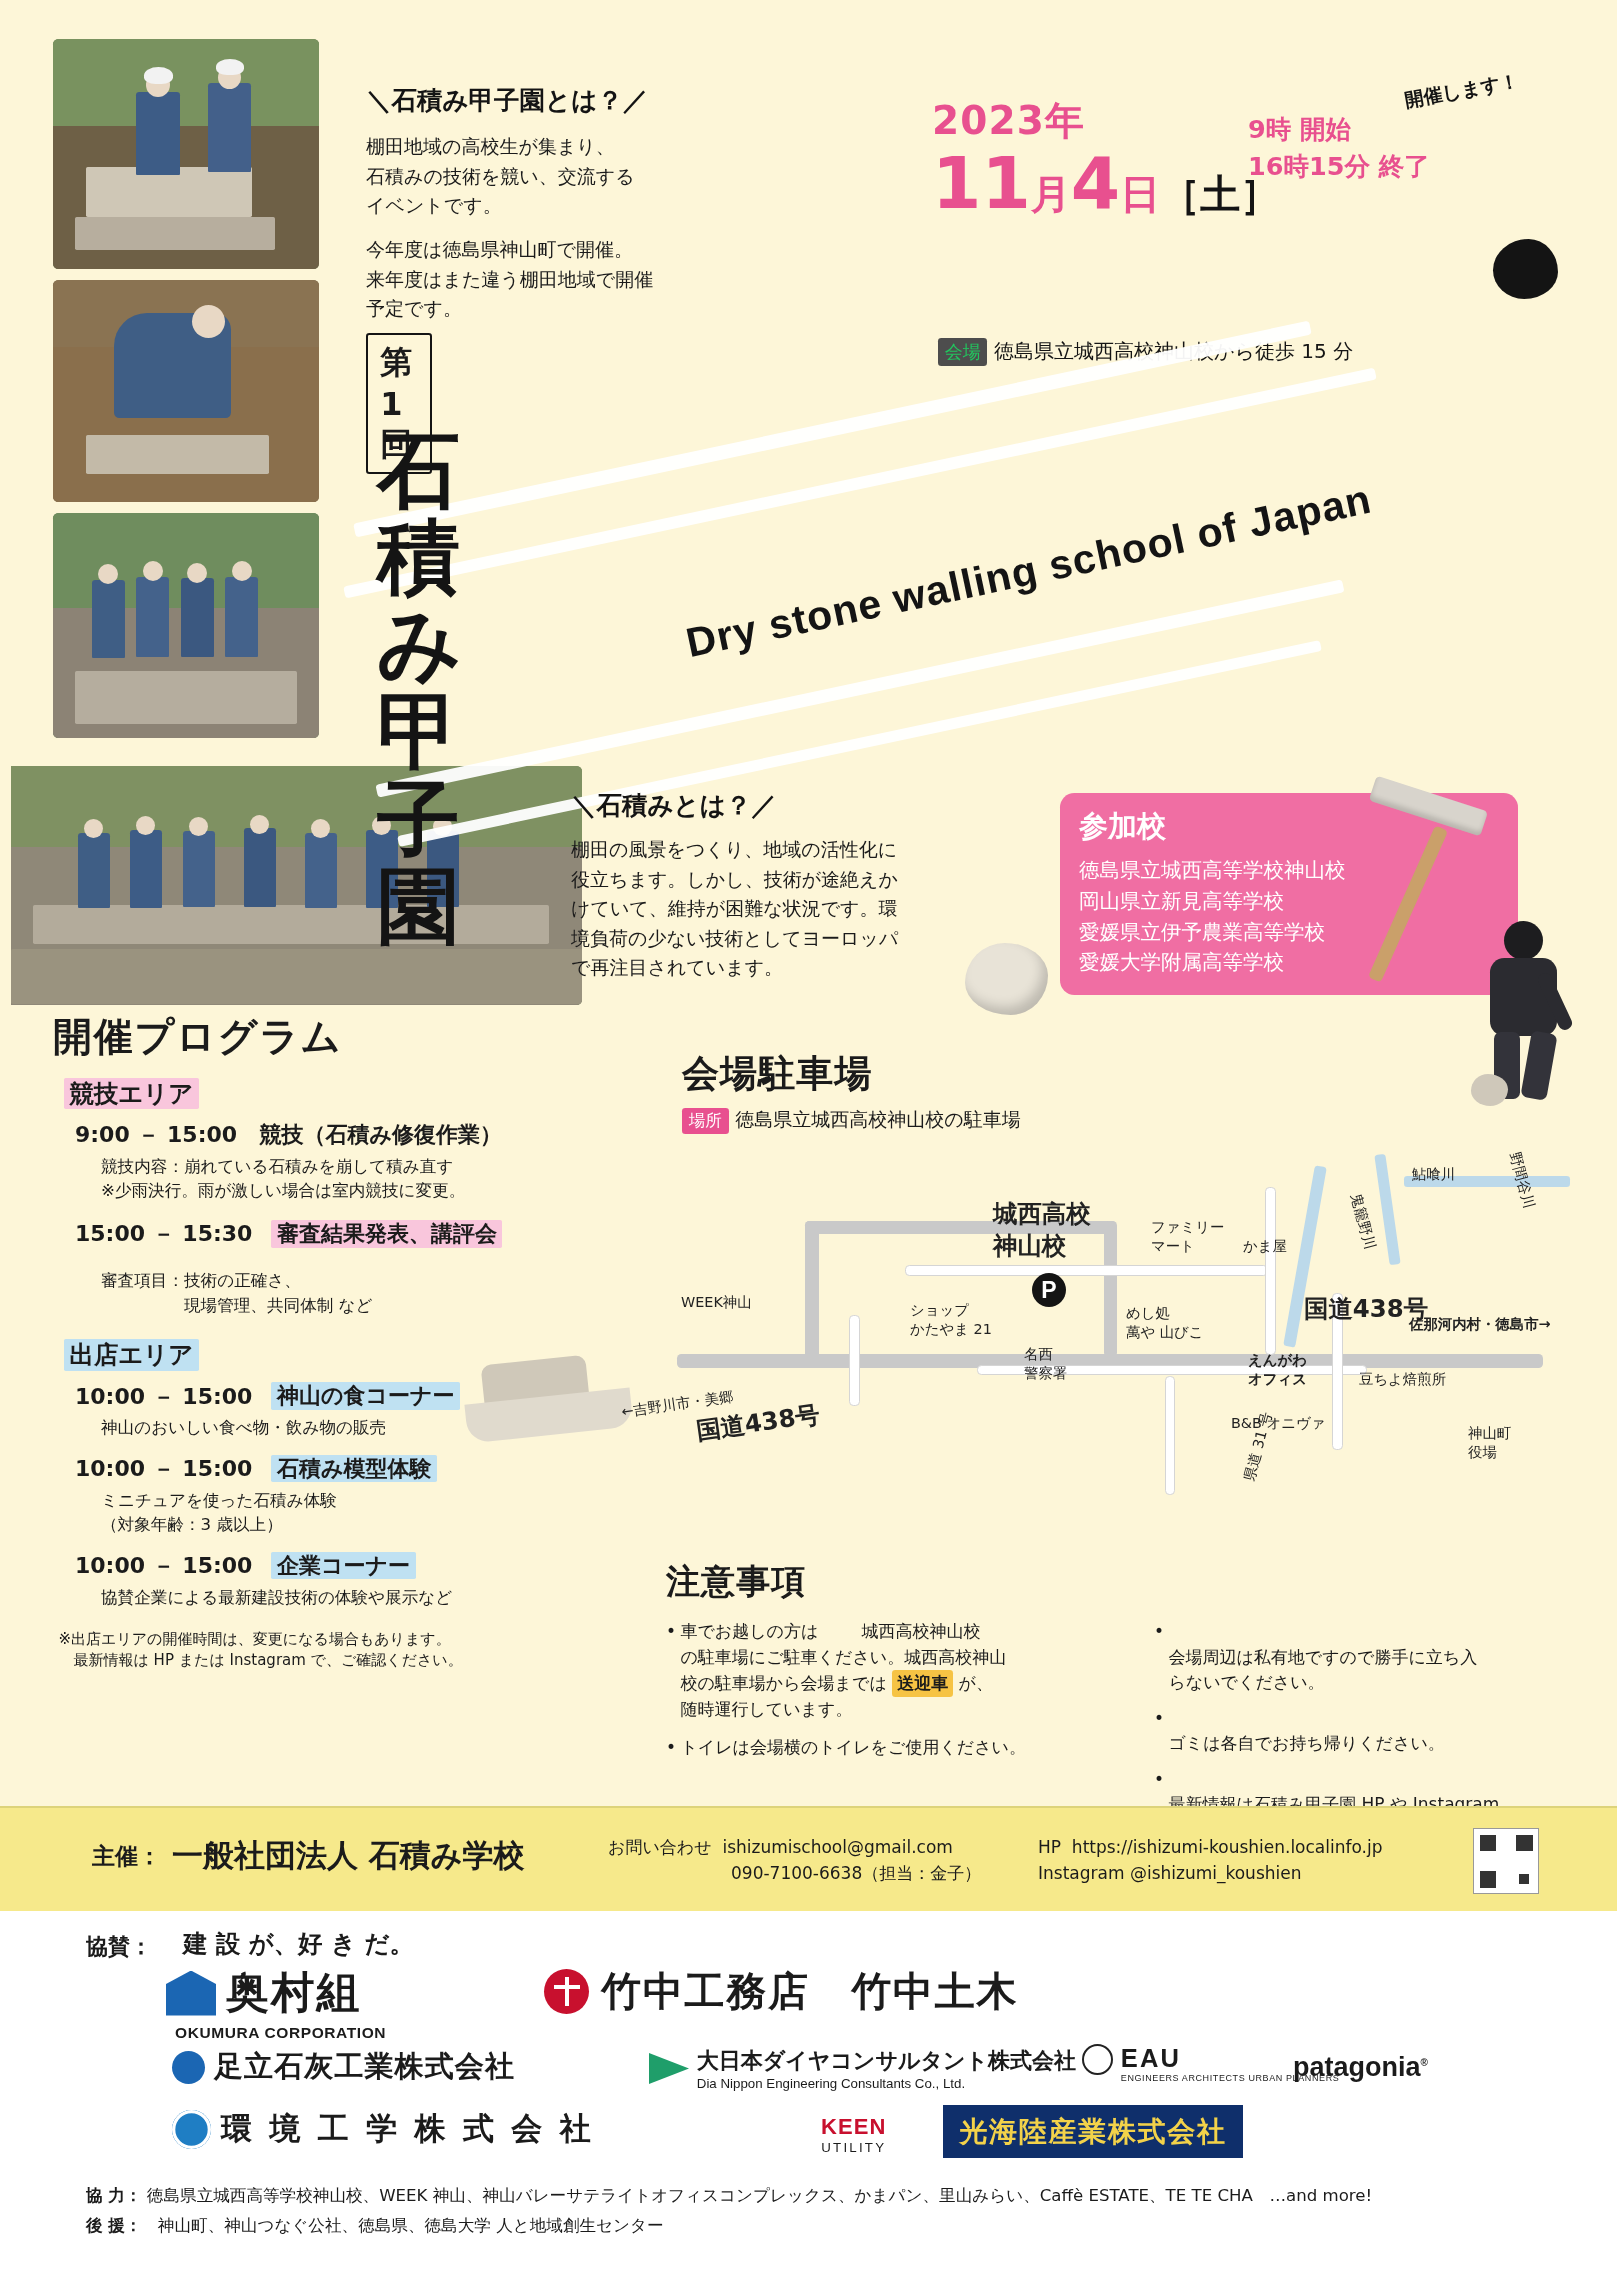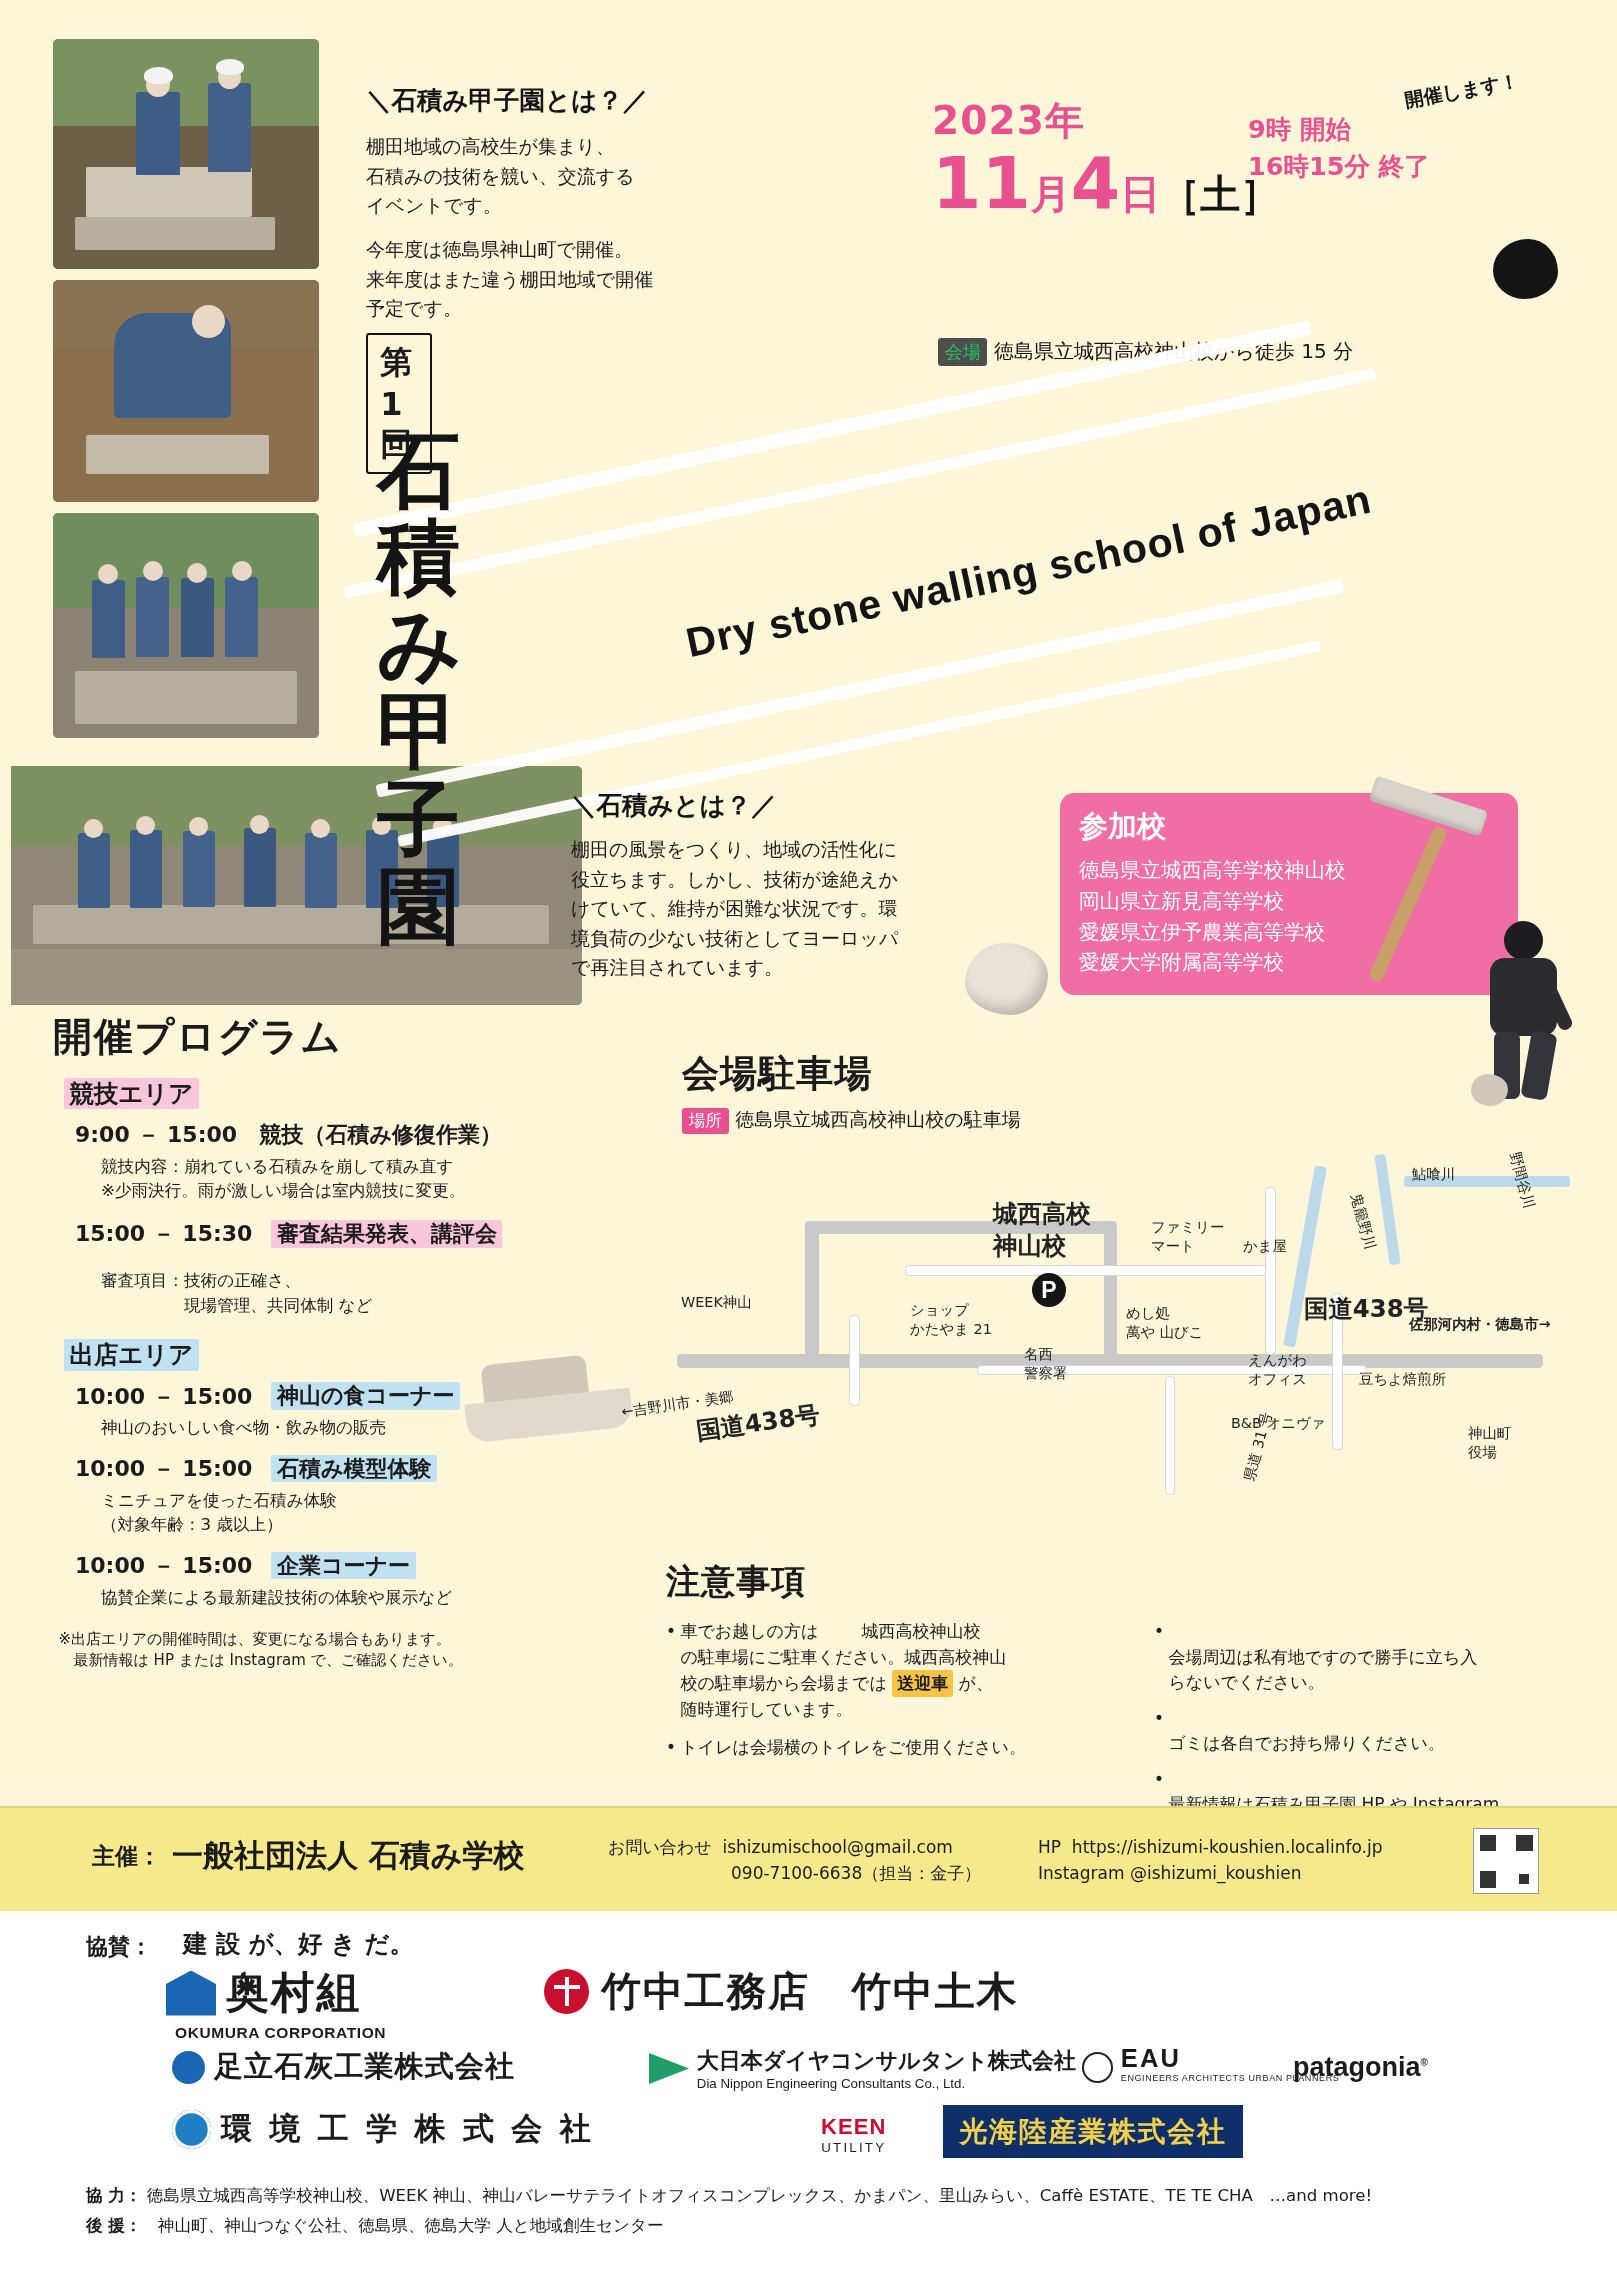--- a/index.html
+++ b/index.html
@@ -319,21 +319,21 @@
   <div class="maplabel jp" style="left:681px;top:1293px;">WEEK神山</div>
   <div class="maplabel jp" style="left:910px;top:1301px;white-space:pre-line;">ショップ
 かたやま 21</div>
   <div class="maplabel jp" style="left:1151px;top:1218px;white-space:pre-line;">ファミリー
 マート</div>
   <div class="maplabel jp" style="left:1243px;top:1237px;">かま屋</div>
   <div class="maplabel jp" style="left:1024px;top:1345px;white-space:pre-line;">名西
 警察署</div>
   <div class="maplabel jp" style="left:1126px;top:1304px;white-space:pre-line;">めし処
 萬や 山びこ</div>
-  <div class="maplabel jp" style="left:1248px;top:1351px;white-space:pre-line;">えんがわ
+  <div class="maplabel jp" style="left:1248px;top:1351px;white-space:pre-line;font-weight:bold;">えんがわ
 オフィス</div>
   <div class="maplabel jp" style="left:1359px;top:1370px;">豆ちよ焙煎所</div>
   <div class="maplabel jp" style="left:1231px;top:1414px;">B&amp;B オニヴァ</div>
   <div class="maplabel jp" style="left:1468px;top:1424px;white-space:pre-line;">神山町
 役場</div>
   <div class="maplabel big jp" style="left:1304px;top:1293px;">国道438号</div>
   <div class="maplabel big jp" style="left:696px;top:1407px;transform:rotate(-8deg);">国道438号</div>
   <div class="maplabel jp" style="left:1412px;top:1165px;">鮎喰川</div>
   <div class="maplabel jp" style="left:1493px;top:1171px;transform:rotate(75deg);">野間谷川</div>
   <div class="maplabel jp" style="left:1334px;top:1212px;transform:rotate(75deg);">鬼籠野川</div>
@@ -418,21 +418,21 @@
     </div>
 
     <div class="abs" style="left:649px;top:135px;display:flex;align-items:center;gap:7.8px;">
       <div style="width:40px;height:31px;background:#1f9e6a;clip-path:polygon(0 0,100% 50%,0 100%);"></div>
       <div>
         <div class="jp" style="font-size:22px;font-weight:bold;">大日本ダイヤコンサルタント株式会社</div>
         <div style="font-size:13.3px;">Dia Nippon Engineering Consultants Co., Ltd.</div>
       </div>
     </div>
 
-    <div class="abs" style="left:1082px;top:133px;display:flex;align-items:flex-end;gap:7.8px;">
+    <div class="abs" style="left:1082px;top:133px;display:flex;align-items:flex-start;gap:7.8px;">
       <div style="width:27px;height:27px;border-radius:50%;border:2.8px solid #222;"></div>
       <div>
         <div style="font-size:25.5px;font-weight:bold;letter-spacing:2.2px;">EAU</div>
         <div style="font-size:9px;letter-spacing:0.6px;">ENGINEERS  ARCHITECTS  URBAN PLANNERS</div>
       </div>
     </div>
 
     <div class="abs" style="left:1293px;top:141px;">
       <div style="font-size:27px;font-weight:bold;font-style:italic;letter-spacing:0.6px;"></div>
       <div style="font-size:27px;font-weight:bold;">patagonia<sup style="font-size:10px;">®</sup></div>

